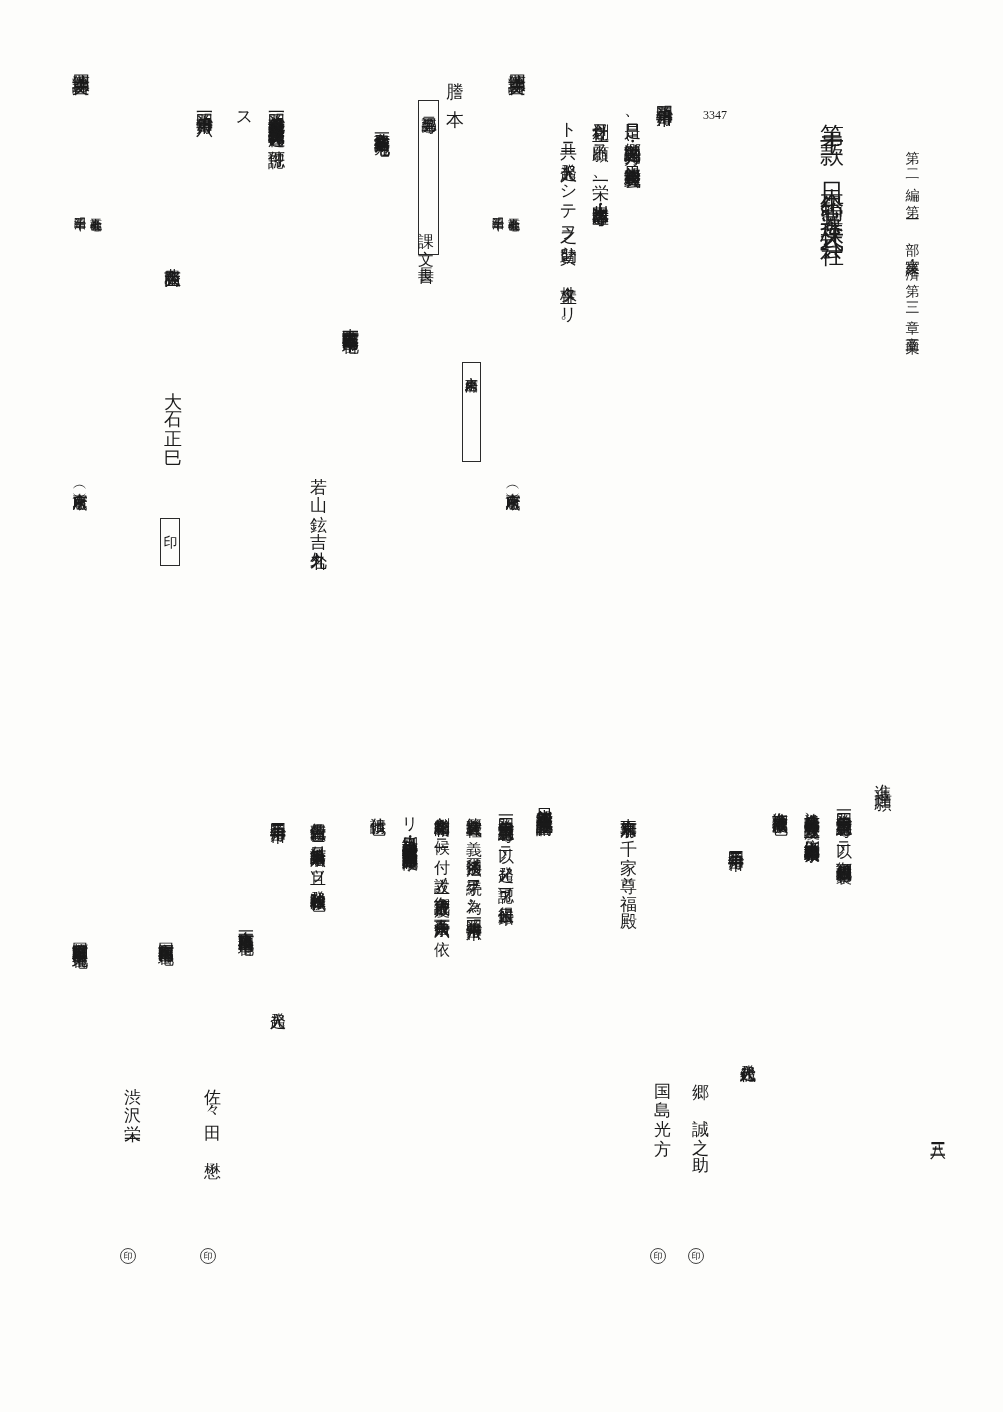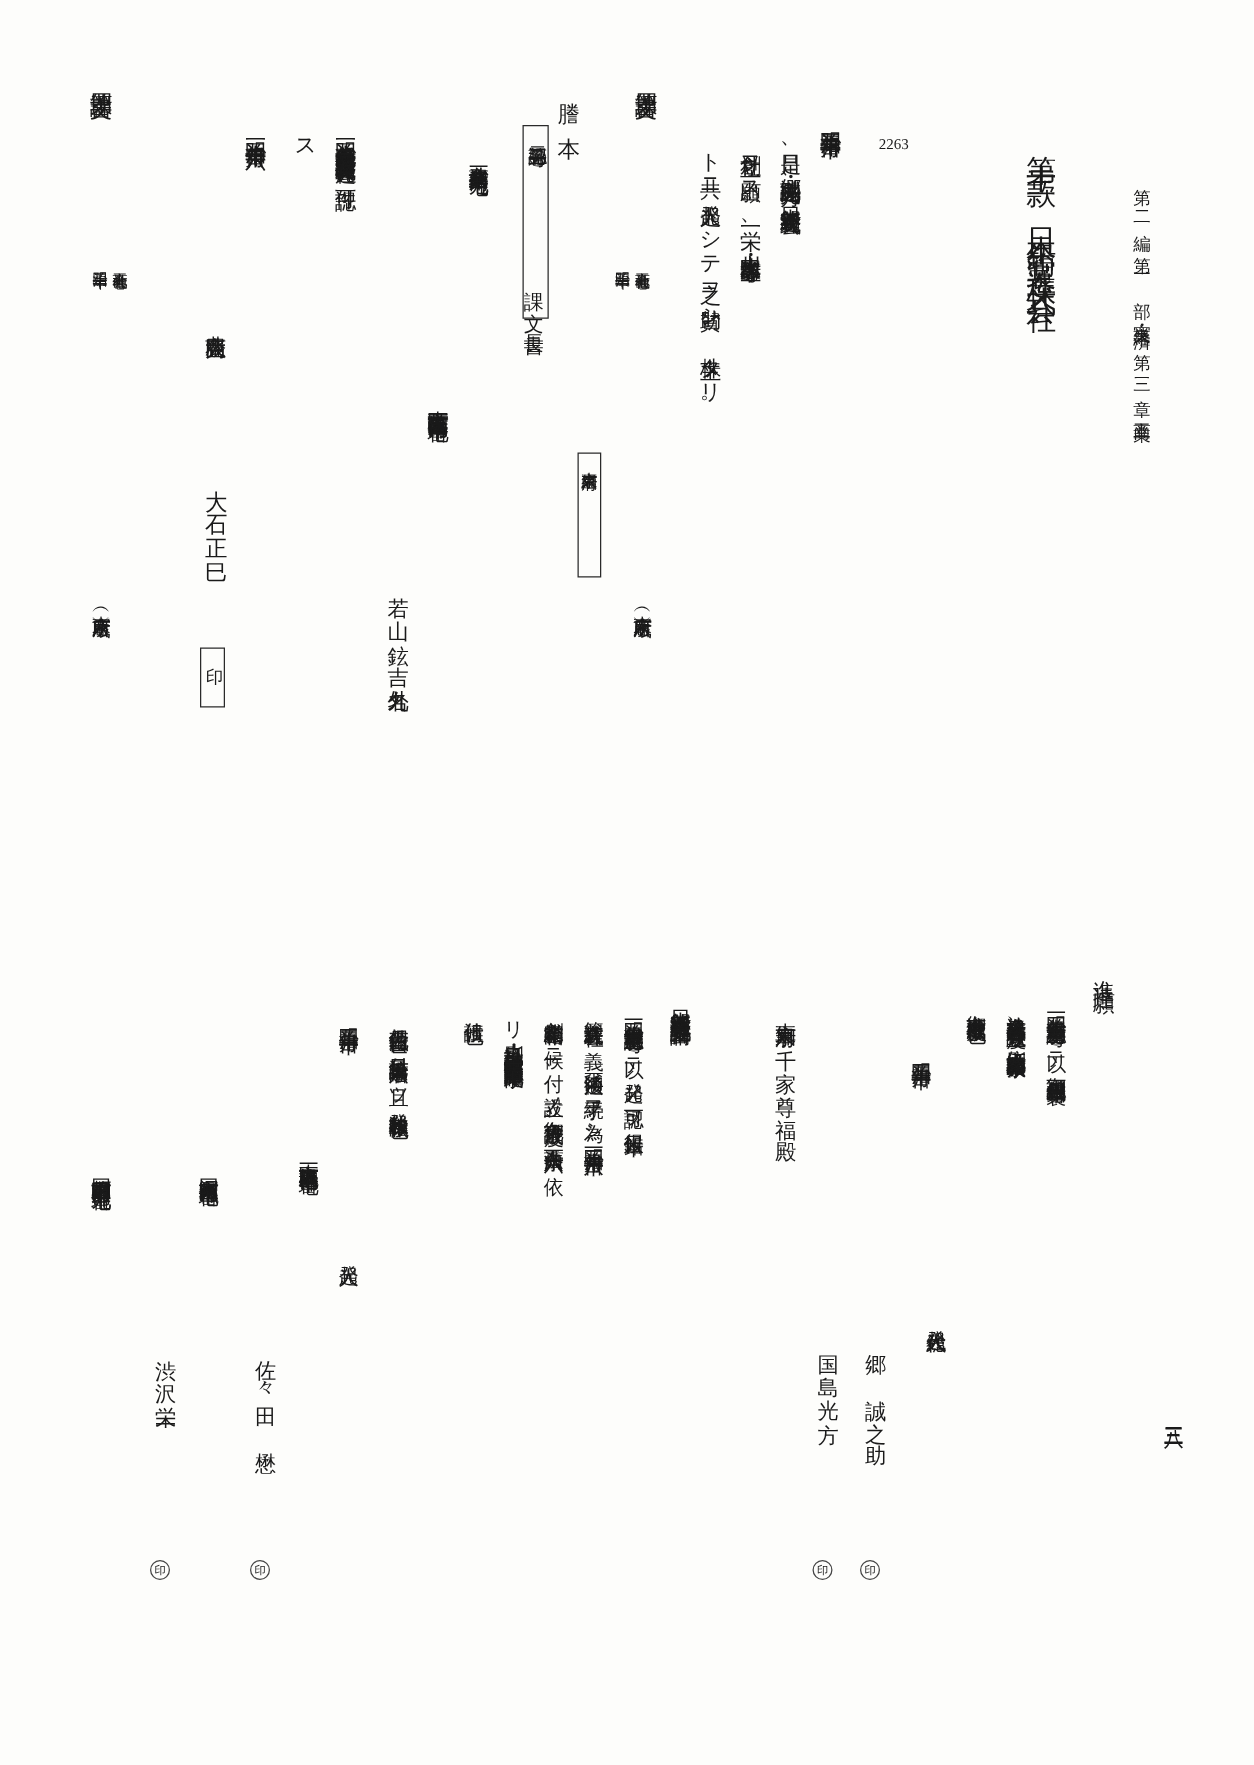--- a/index.html
+++ b/index.html
@@ -74,21 +74,21 @@
   <div class="v sz24 med" style="top:105px; left:820px; height:420px;">第十三款　日本鉛管製造株式会社</div>
 
   <div class="v sz17" style="top:110px; left:560px; height:420px;">ト共ニ発起人トシテ之ヲ賛助シ、株主タリ。</div>
 
   <div class="v sz17" style="top:110px; left:592px; height:460px;">社創立ヲ出願ス。栄一、中上川彦次郎・益孝等</div>
 
   <div class="v sz17" style="top:110px; left:624px; height:480px;">是日、郷誠之助・国島光方、日本鉛管製造株式会</div>
 
   <div class="v sz17" style="top:92px; left:656px; height:200px;">明治三十二年二月十日</div>
 
-  <div class="h latin sz12" style="top:108px; left:703px;">2263</div>
+  <div class="h latin sz12" style="top:108px; left:703px;">3347</div>
 
   <div class="v sz15" style="top:480px; left:505px; height:180px;">（東京府庁所蔵）</div>
 
   <div class="v sz12" style="top:208px; left:508px; height:110px;">商工会社七巻</div>
   <div class="v sz12" style="top:208px; left:492px; height:100px;">明治三十二年</div>
 
   <div class="v sz18" style="top:60px; left:508px; height:140px;">第四課文書</div>
 
   <div class="v sz13 boxed" style="top:362px; left:462px; height:90px;">東京府経由</div>
 

